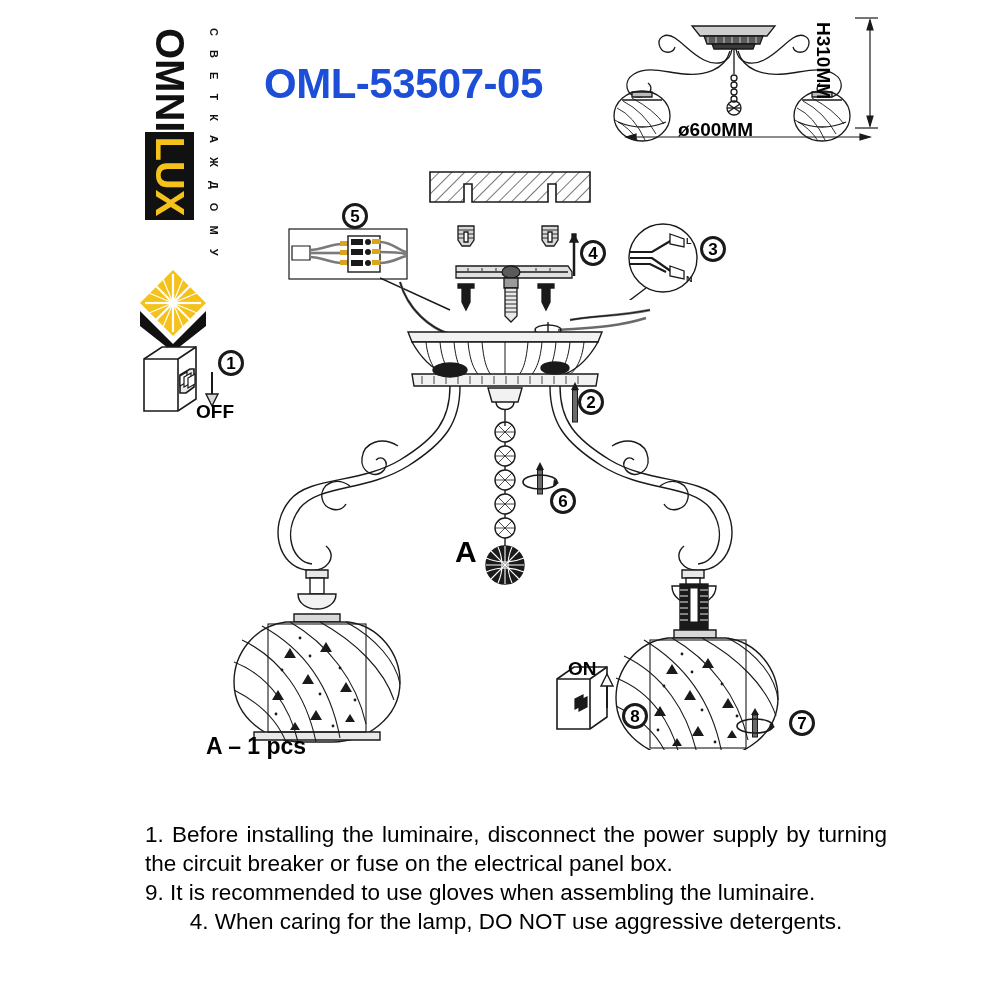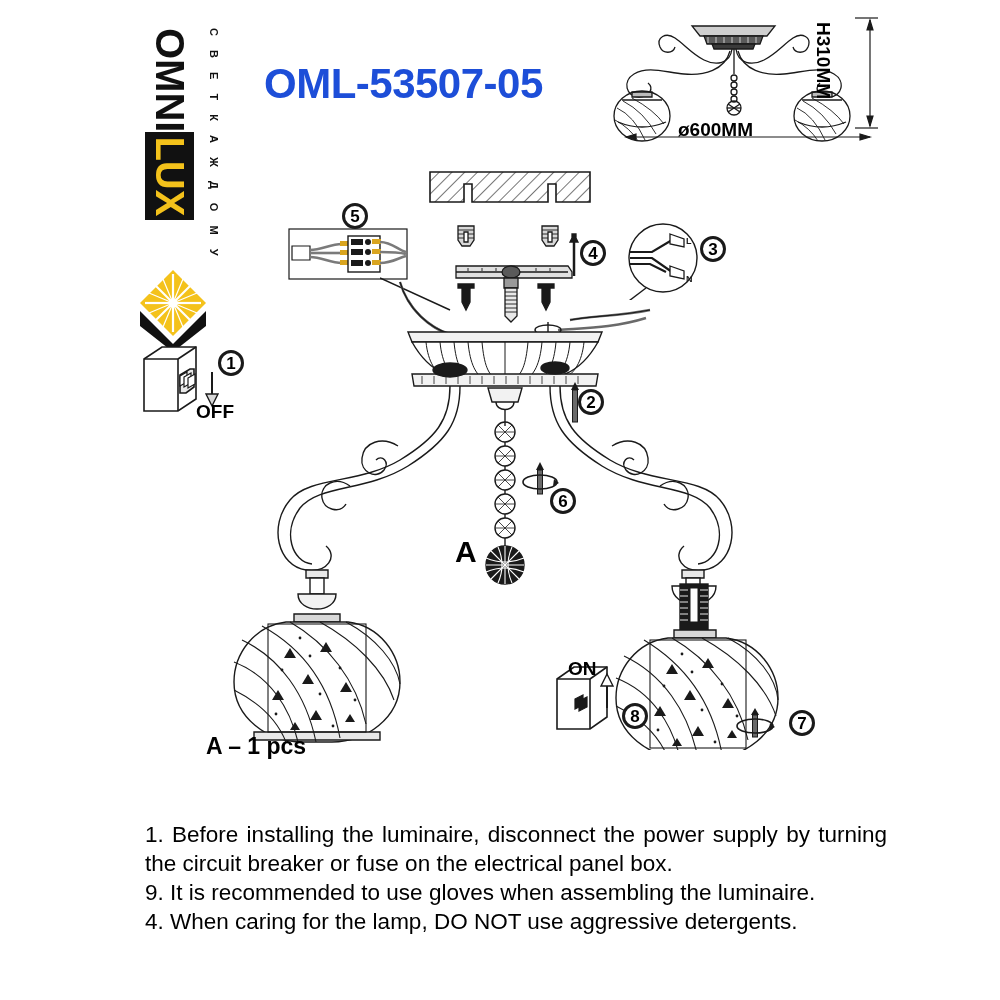--- a/index.html
+++ b/index.html
@@ -127,21 +127,21 @@
     width: 742px;
     font-size: 22.5px;
     line-height: 29px;
     color: #000;
     margin-left: 12px;
   }
   #instructions p {
     margin: 0;
     text-align: justify;
   }
-  #instructions p:last-child { text-align: left; }
+  #instructions p:last-child { text-align: center; }
 
   svg { display: block; }
 </style>
 </head>
 <body>
 
 <div id="page">
 
   <div class="abs" id="logo-block">
     <div class="logo-rot" id="logo-wordmark">

